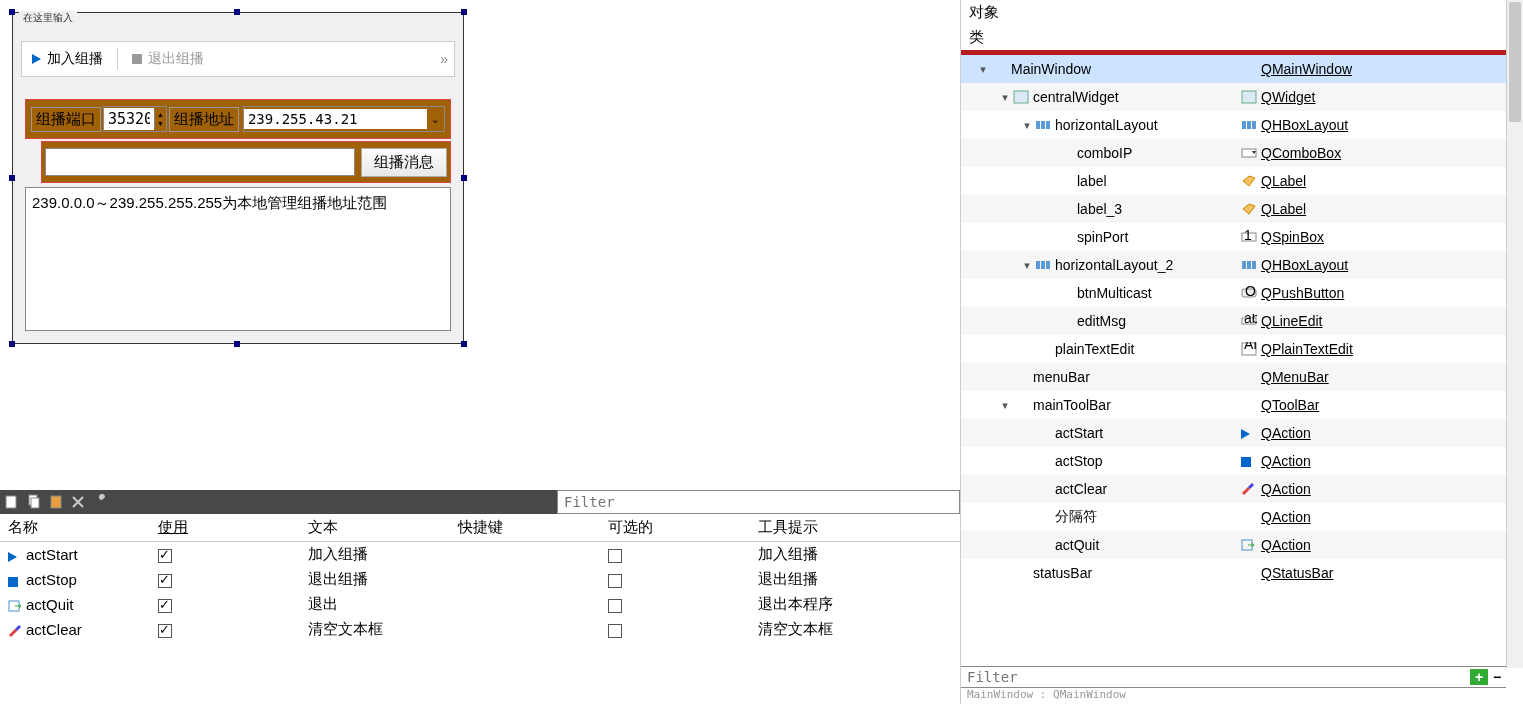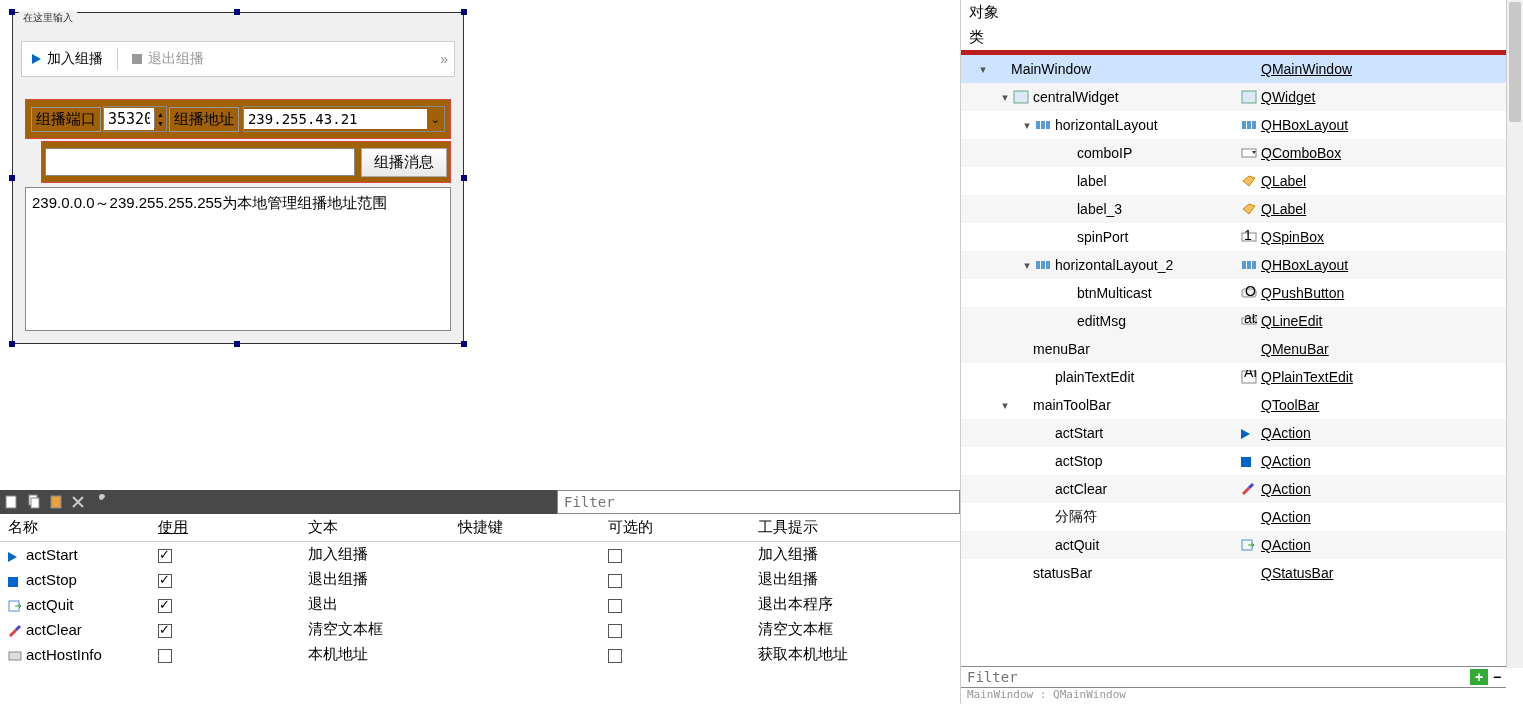--- a/index.html
+++ b/index.html
@@ -203,30 +203,20 @@
           <td><span class="row-icon"><svg width="14" height="14">
                 <path d="M2 12 L8 6" stroke="#d44" stroke-width="3"></path>
                 <path d="M8 6 L12 2" stroke="#44d" stroke-width="3"></path>
               </svg></span>actClear</td>
           <td><span class="chk on"></span></td>
           <td>清空文本框</td>
           <td></td>
           <td><span class="chk "></span></td>
           <td>清空文本框</td>
         </tr>
-        <tr>
-          <td><span class="row-icon"><svg width="14" height="14">
-                <rect x="1" y="3" width="12" height="8" fill="#ddd" stroke="#888"></rect>
-              </svg></span>actHostInfo</td>
-          <td><span class="chk "></span></td>
-          <td>本机地址</td>
-          <td></td>
-          <td><span class="chk "></span></td>
-          <td>获取本机地址</td>
-        </tr>
       </tbody>
   </table>
 </div>
 
 <div class="inspector">
   <div class="insp-header">
     <div class="col1">对象</div>
     <div>类</div>
   </div>
   <div class="tree" id="tree">
@@ -379,45 +369,45 @@
           <span>editMsg</span>
         </div>
         <div class="cell2">
           <span class="obj-icon"><svg width="16" height="14">
               <rect x="1" y="4" width="14" height="6" fill="#fff" stroke="#888"></rect>
               <text x="3" y="9" font-size="6">abc</text>
             </svg></span>
           <span>QLineEdit</span>
         </div>
       </div>
-      <div class="tree-row alt">
-        <div class="cell1">
-          <span class="ind" style="width:30px"></span>
-          <span class="exp"></span>
-          <span class="obj-icon"></span>
-          <span>menuBar</span>
-        </div>
-        <div class="cell2">
-          <span class="obj-icon"></span>
-          <span>QMenuBar</span>
-        </div>
-      </div>
       <div class="tree-row">
         <div class="cell1">
           <span class="ind" style="width:52px"></span>
           <span class="exp"></span>
           <span class="obj-icon"></span>
           <span>plainTextEdit</span>
         </div>
         <div class="cell2">
           <span class="obj-icon"><svg width="16" height="14">
               <rect x="1" y="1" width="14" height="12" fill="#fff" stroke="#888"></rect>
               <text x="3" y="7" font-size="6">AI</text>
             </svg></span>
           <span>QPlainTextEdit</span>
+        </div>
+      </div>
+      <div class="tree-row alt">
+        <div class="cell1">
+          <span class="ind" style="width:30px"></span>
+          <span class="exp"></span>
+          <span class="obj-icon"></span>
+          <span>menuBar</span>
+        </div>
+        <div class="cell2">
+          <span class="obj-icon"></span>
+          <span>QMenuBar</span>
         </div>
       </div>
       <div class="tree-row">
         <div class="cell1">
           <span class="ind" style="width:30px"></span>
           <span class="exp">▾</span>
           <span class="obj-icon"></span>
           <span>mainToolBar</span>
         </div>
         <div class="cell2">

